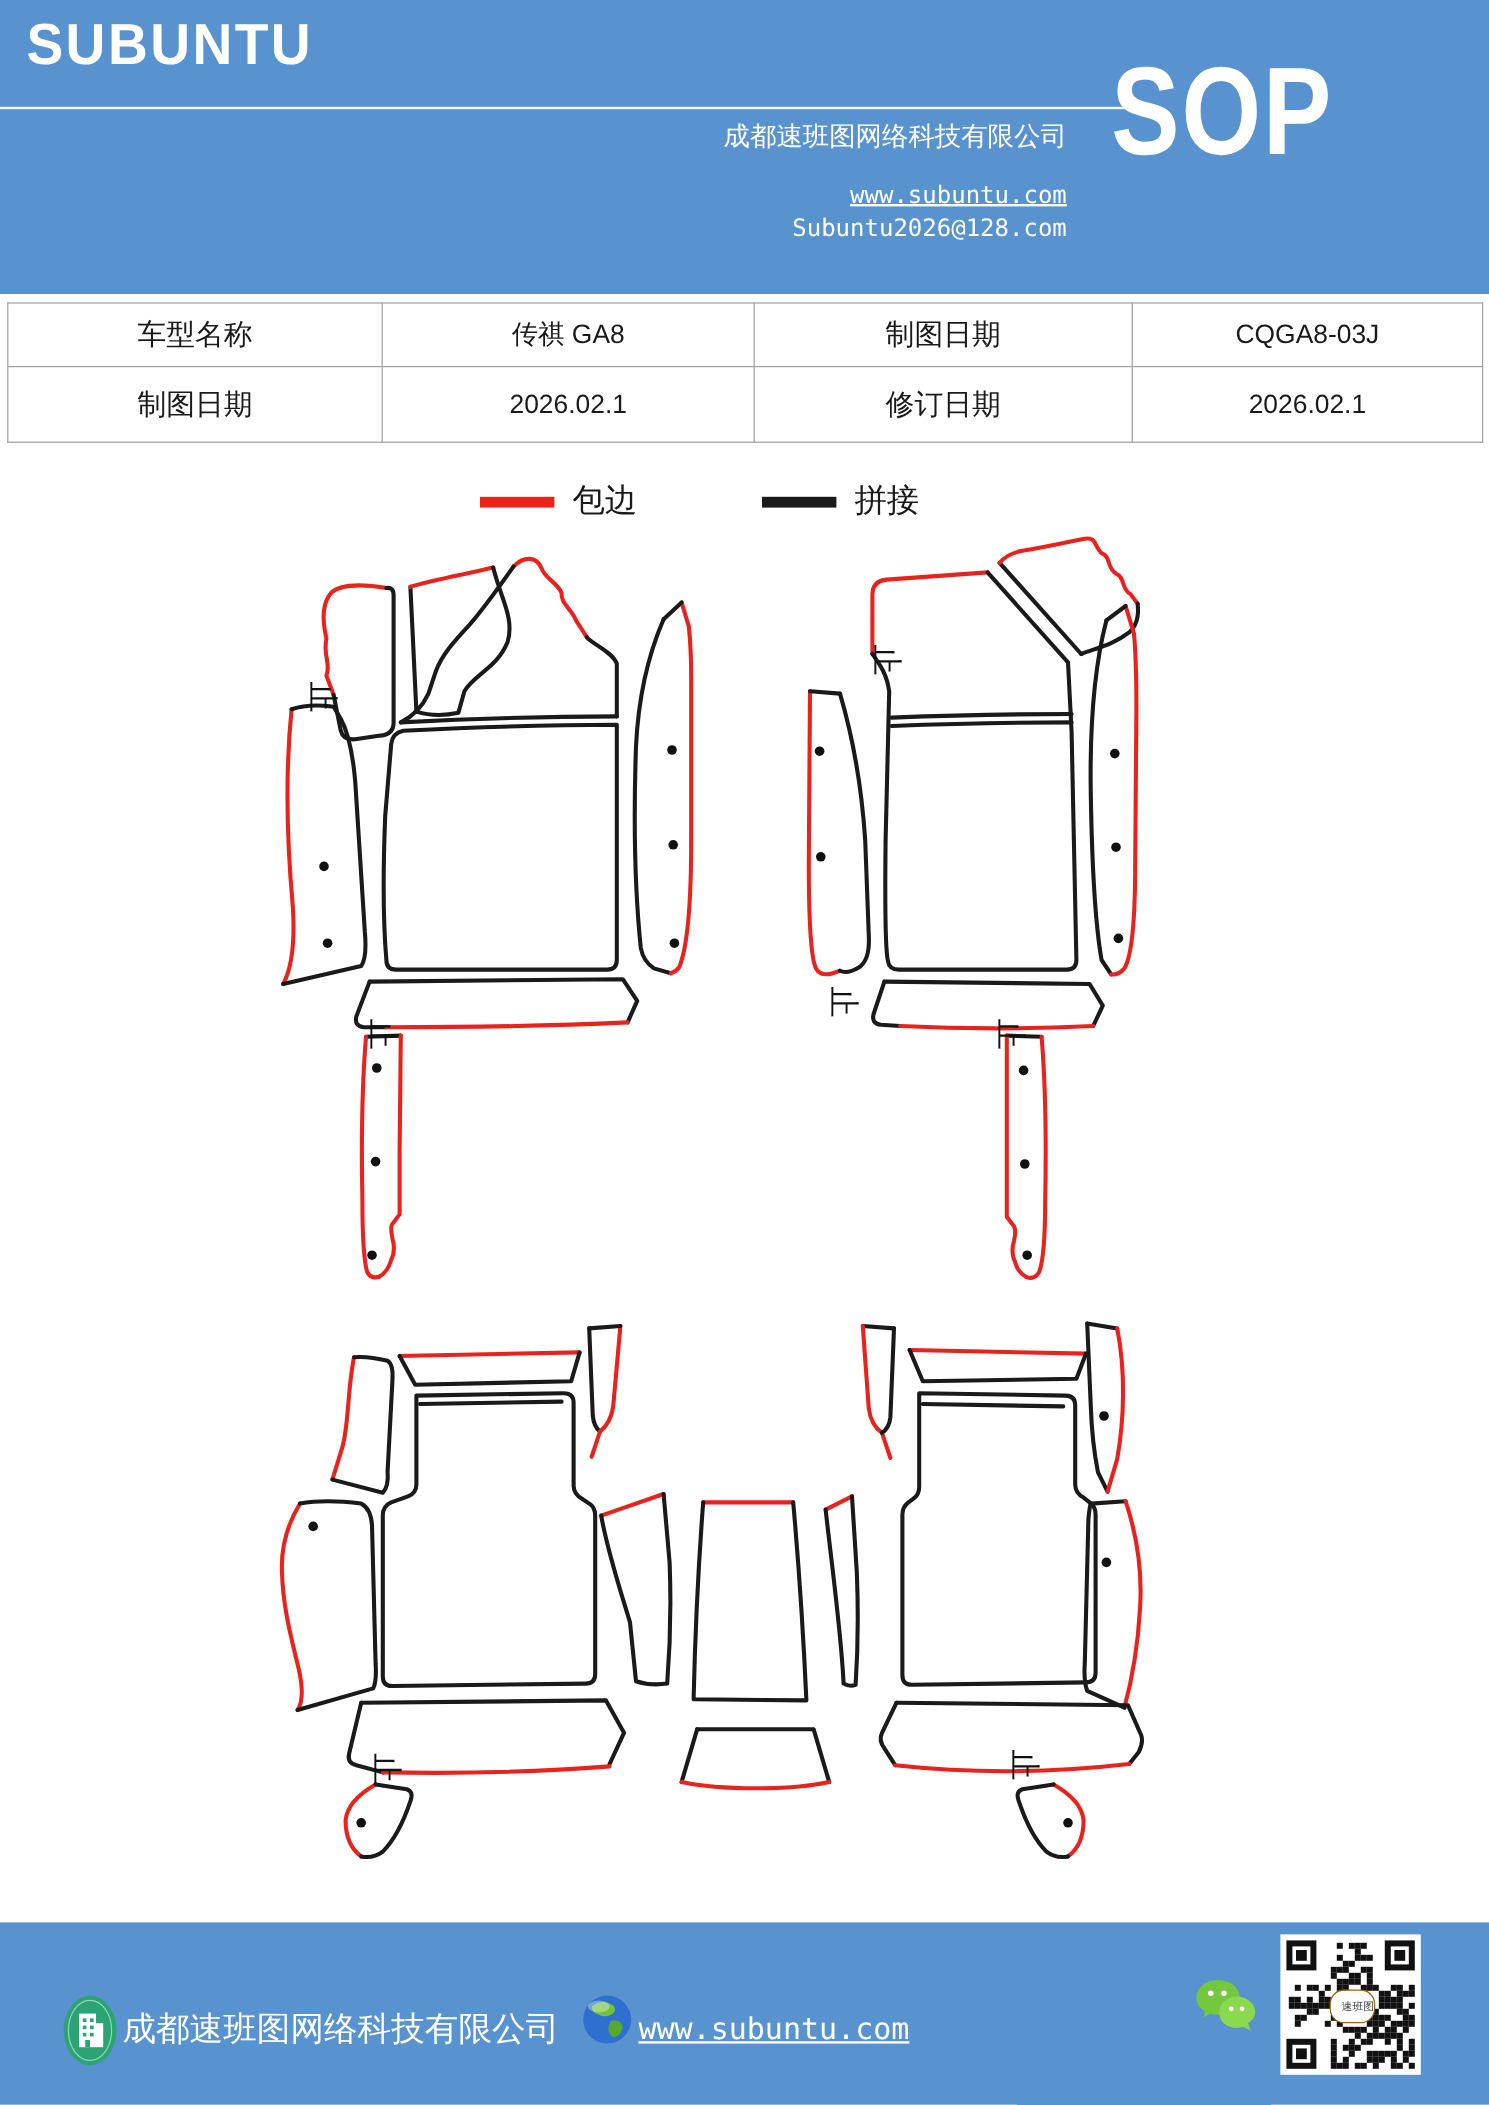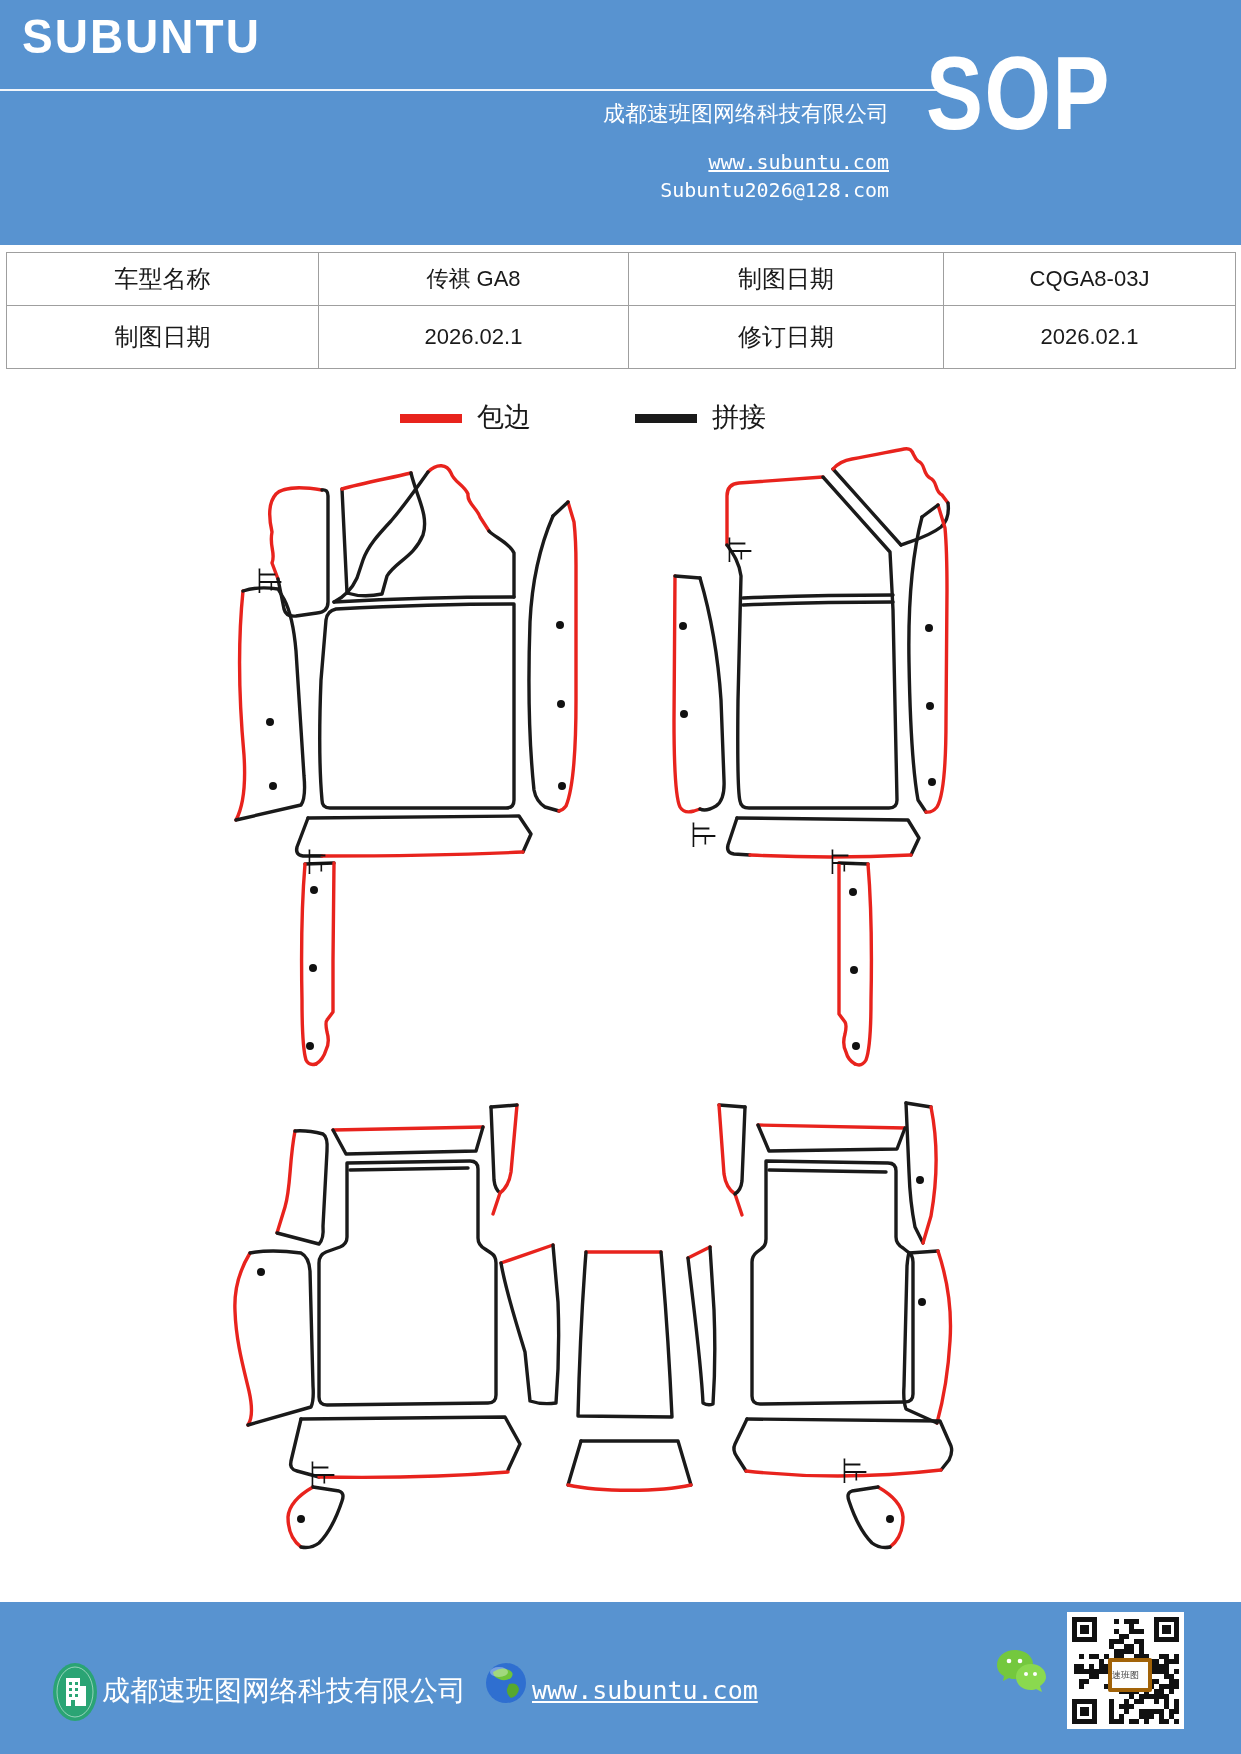--- a/index.html
+++ b/index.html
@@ -45,22 +45,22 @@
          font-family:"DejaVu Sans Mono","Liberation Mono",monospace;}
   .b-icon{position:absolute;left:52px;top:1662px;width:46px;height:60px;}
   .globe-icon{position:absolute;left:485px;top:1662px;width:42px;height:42px;}
   .wechat-icon{position:absolute;left:995px;top:1648px;width:52px;height:50px;}
   
   .qr{position:absolute;left:1067px;top:1612px;width:117px;height:117px;background:#fff;}
   .qmods{position:absolute;left:7px;top:7px;width:103px;height:103px;}
   .qcell{position:absolute;width:5px;height:5px;background:#111;}
   .finder{position:absolute;width:25px;height:25px;border:5px solid #111;box-sizing:border-box;}
   .finder>div{position:absolute;left:3px;top:3px;width:9px;height:9px;background:#111;}
-  .qr-chip{position:absolute;left:41px;top:46px;width:36px;height:26px;background:#fdfdfd;border:4px solid #a16207;
-           border-radius:2px;font-size:9px;color:#444;text-align:left;line-height:26px;overflow:hidden;
+  .qr-chip{position:absolute;left:41px;top:46px;width:36px;height:26px;background:#fdfdfd;border:1px solid #a16207;
+           border-radius:12px;font-size:9px;color:#444;text-align:right;line-height:26px;overflow:hidden;
            font-family:"Liberation Sans",sans-serif;}
 </style>
 </head>
 <body>
 
 <div class="page">
 
   <div class="header">
     <div class="logo">SUBUNTU</div>
     <div class="hline"></div>

